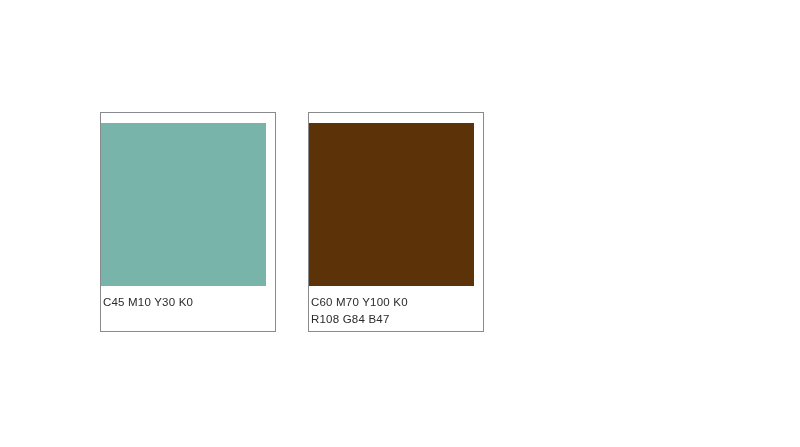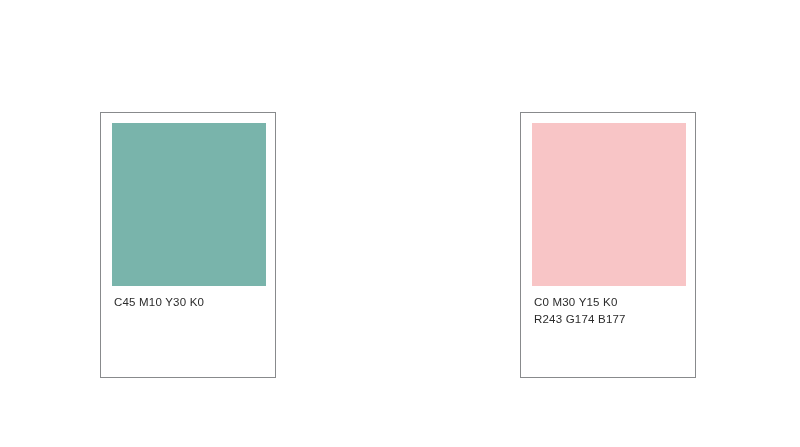--- a/index.html
+++ b/index.html
@@ -16,25 +16,25 @@
   #stage {
     position: relative;
     width: 800px;
     height: 447px;
     background: #ffffff;
   }
   .swatch-card {
     position: absolute;
     top: 112px;
     width: 176px;
-    height: 266px;
+    height: 220px;
     box-sizing: border-box;
     background: #ffffff;
     border: 1px solid #888a8c;
-    padding: 10px 9px 0 11px;
+    padding: 10px 9px 0 0;
   }
   .swatch-card.card-0 { left: 100px; }
   .swatch-card.card-1 { left: 308px; }
   .swatch-card.card-2 { left: 520px; }
 
   .color-block {
     width: 100%;
     height: 163px;
     display: block;
   }
@@ -55,22 +55,22 @@
 
 <div id="stage">
 
   <div class="swatch-card card-0">
     <div class="color-block" style="background-color: rgb(121, 180, 171);"></div>
     <div class="labels">
       <div class="label-line">C45  M10  Y30  K0</div>
     </div>
   </div>
 
-
-  <div class="swatch-card card-2">
-    <div class="color-block" style="background-color: rgb(248, 197, 198);"></div>
+  <div class="swatch-card card-1">
+    <div class="color-block" style="background-color: rgb(92, 50, 8);"></div>
     <div class="labels">
-      <div class="label-line">C0  M30  Y15  K0</div>
-      <div class="label-line">R243  G174  B177</div>
+      <div class="label-line">C60  M70  Y100  K0</div>
+      <div class="label-line">R108  G84  B47</div>
     </div>
   </div>
+
 
 </div>
 
 </body></html>

